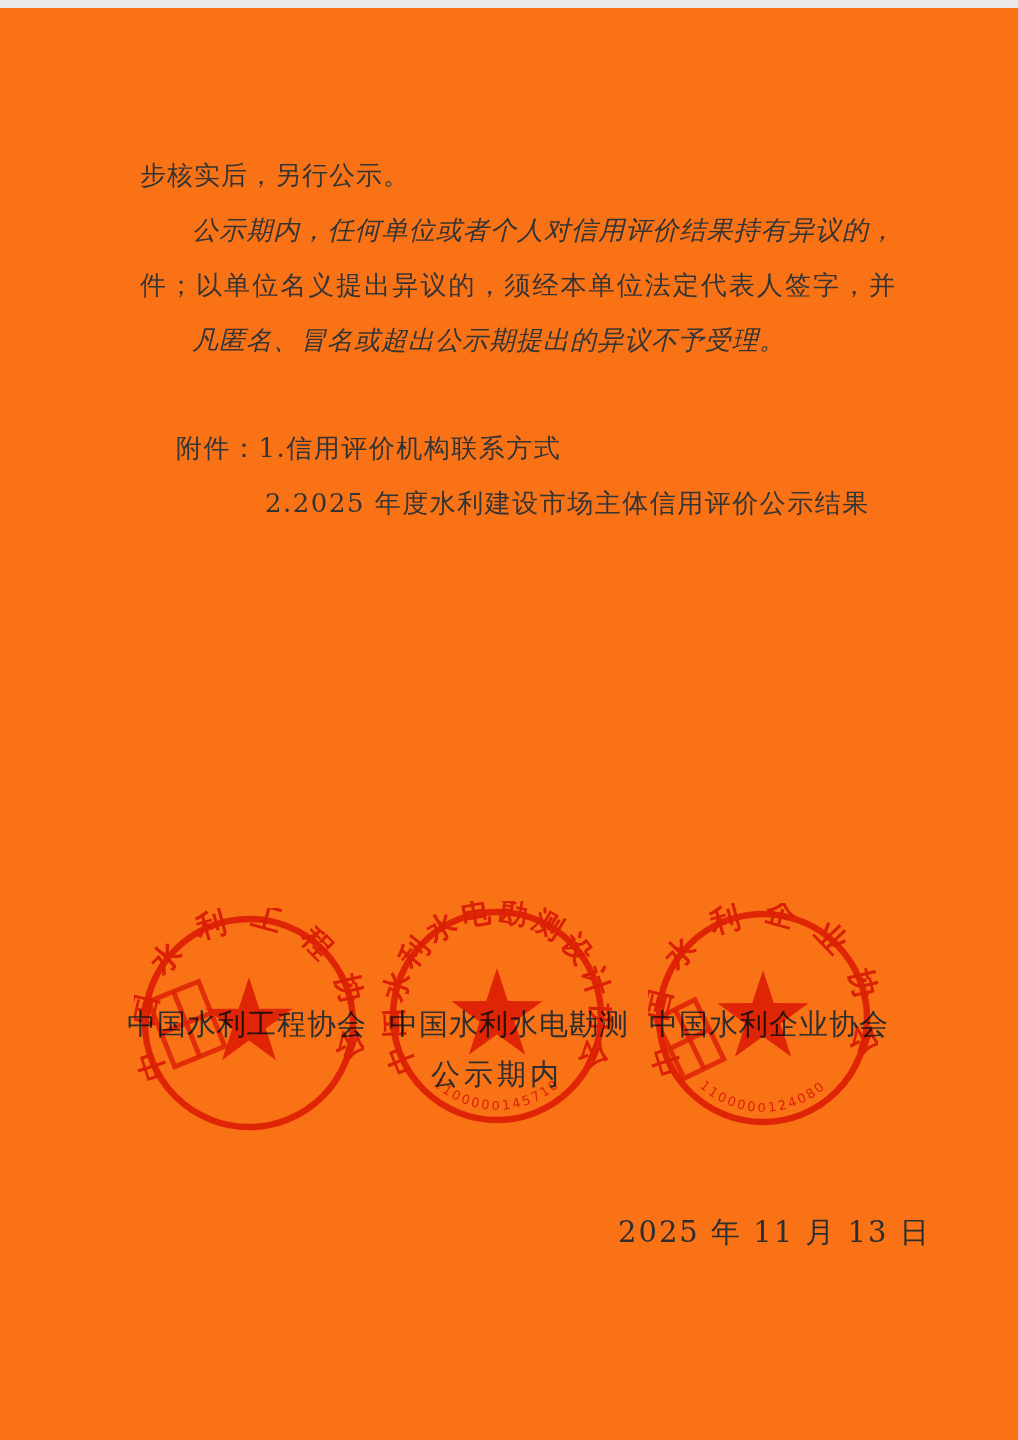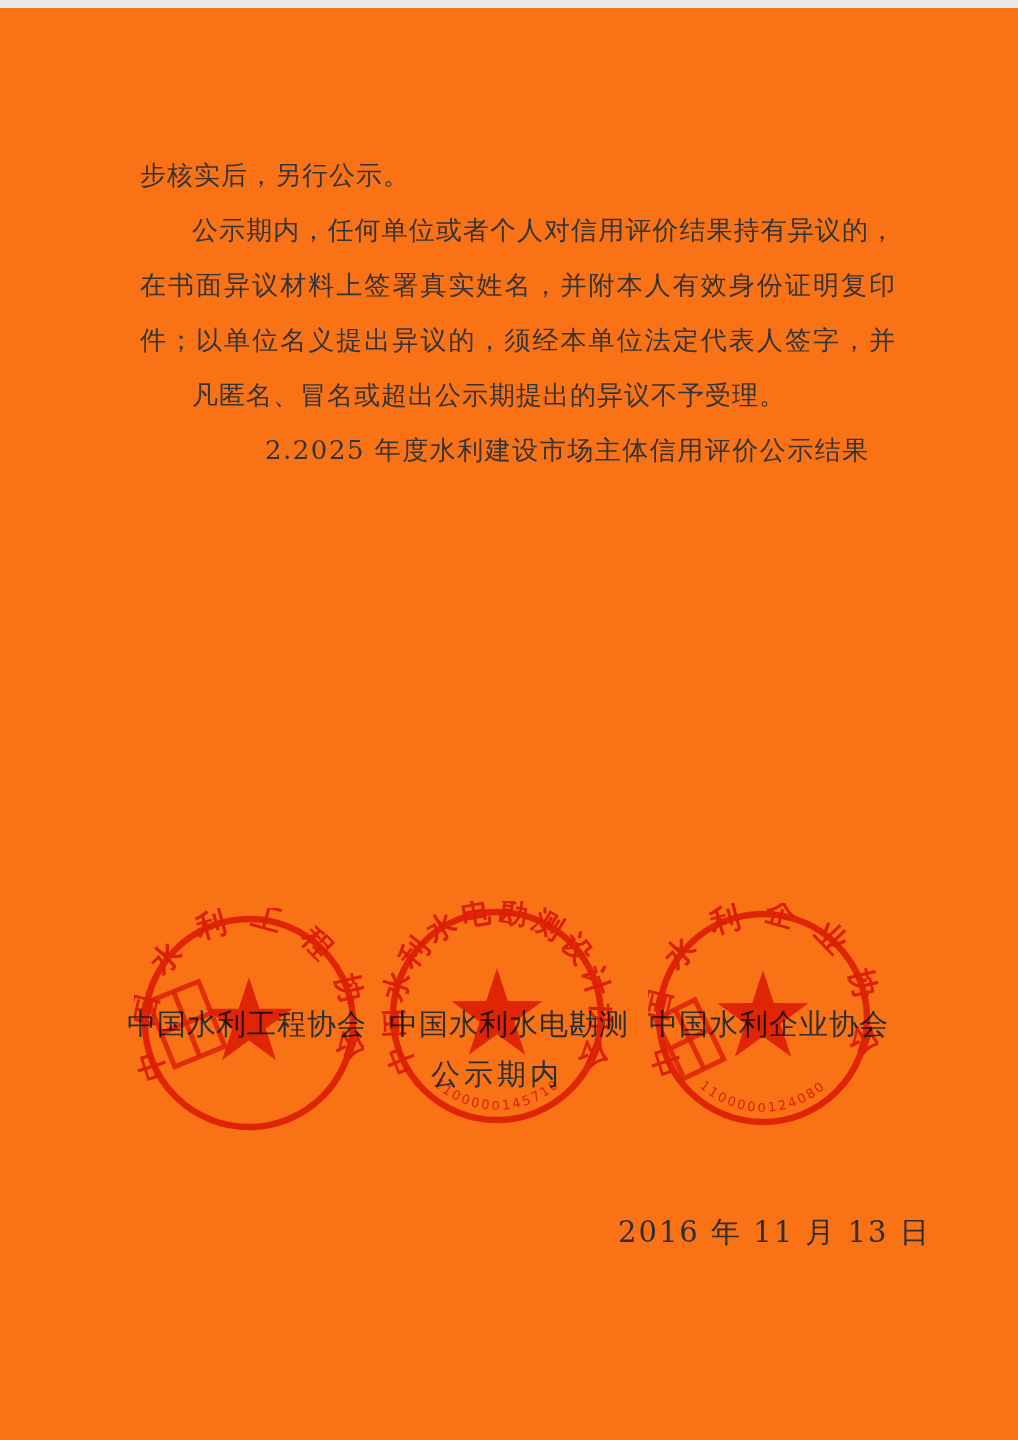--- a/index.html
+++ b/index.html
@@ -7,21 +7,21 @@
     position:relative;width:1018px;height:1440px;margin:8px auto;
     background:#f97316;overflow:hidden;
     font-family:"DejaVu Serif","Liberation Serif",serif;color:#343434;
   }
   .text-block{position:absolute;left:140px;top:140px;width:755px;font-size:26px;z-index:2;}
   .line{height:55px;line-height:55px;white-space:nowrap;letter-spacing:1px;}
   .line.fill{
     white-space:normal;text-align:justify;text-align-last:justify;
     text-justify:inter-character;letter-spacing:0;overflow:hidden;
   }
-  .line.indent{padding-left:52px;}
+  .line.indent{padding-left:52px;font-style:italic;}
   .line.attach1{margin-top:53px;padding-left:36px;letter-spacing:1.5px;}
   .line.attach2{padding-left:125px;letter-spacing:1.5px;}
   .sig{
     position:absolute;z-index:2;font-size:29px;letter-spacing:1px;
     color:#2e2e2e;white-space:nowrap;line-height:34px;
   }
   .sig-org1{left:127px;top:999px;}
   .sig-org2a{left:389px;top:999px;}
   .sig-org2b{left:431px;top:1049px;letter-spacing:4px;}
   .sig-org3{left:649px;top:999px;}
@@ -44,23 +44,23 @@
   .ghost{stroke:#e23b2a;fill:none;stroke-width:5;opacity:0.85;}
 </style>
 </head>
 <body>
 
 <div class="page">
 
   <div class="text-block">
     <div class="line">步核实后，另行公示。</div>
     <div class="line fill indent">公示期内，任何单位或者个人对信用评价结果持有异议的，</div>
-    <div class="line fill">在书面异议材料上签署真实姓名，并附本人有效身份证明复印</div>
     <div class="line fill">件；以单位名义提出异议的，须经本单位法定代表人签字，并</div>
     <div class="line indent">凡匿名、冒名或超出公示期提出的异议不予受理。</div>
+    <div class="line attach1">附件：1.信用评价机构联系方式</div>
     <div class="line attach2">2.2025 年度水利建设市场主体信用评价公示结果</div>
   </div>
 
   <div class="sig sig-org1">中国水利工程协会</div>
   <div class="sig sig-org2a">中国水利水电勘测</div>
   <div class="sig sig-org2b">公示期内</div>
   <div class="sig sig-org3">中国水利企业协会</div>
 
   <svg class="seal seal-1" width="230" height="230" viewBox="-115 -115 230 230">
     <defs>
@@ -110,15 +110,15 @@
       <line class="ghost" x1="0" y1="-34" x2="0" y2="32"></line>
     </g>
     <text class="seal-name seal-name-wide">
       <textPath href="#top3" startOffset="50%" text-anchor="middle">中国水利企业协会</textPath>
     </text>
     <text class="seal-num">
       <textPath href="#bot3" startOffset="50%" text-anchor="middle">1100000124080</textPath>
     </text>
   </svg>
 
-  <div class="date-line">2016 年 11 月 13 日</div>
+  <div class="date-line">2025 年 11 月 13 日</div>
 
 </div>
 
 </body></html>

